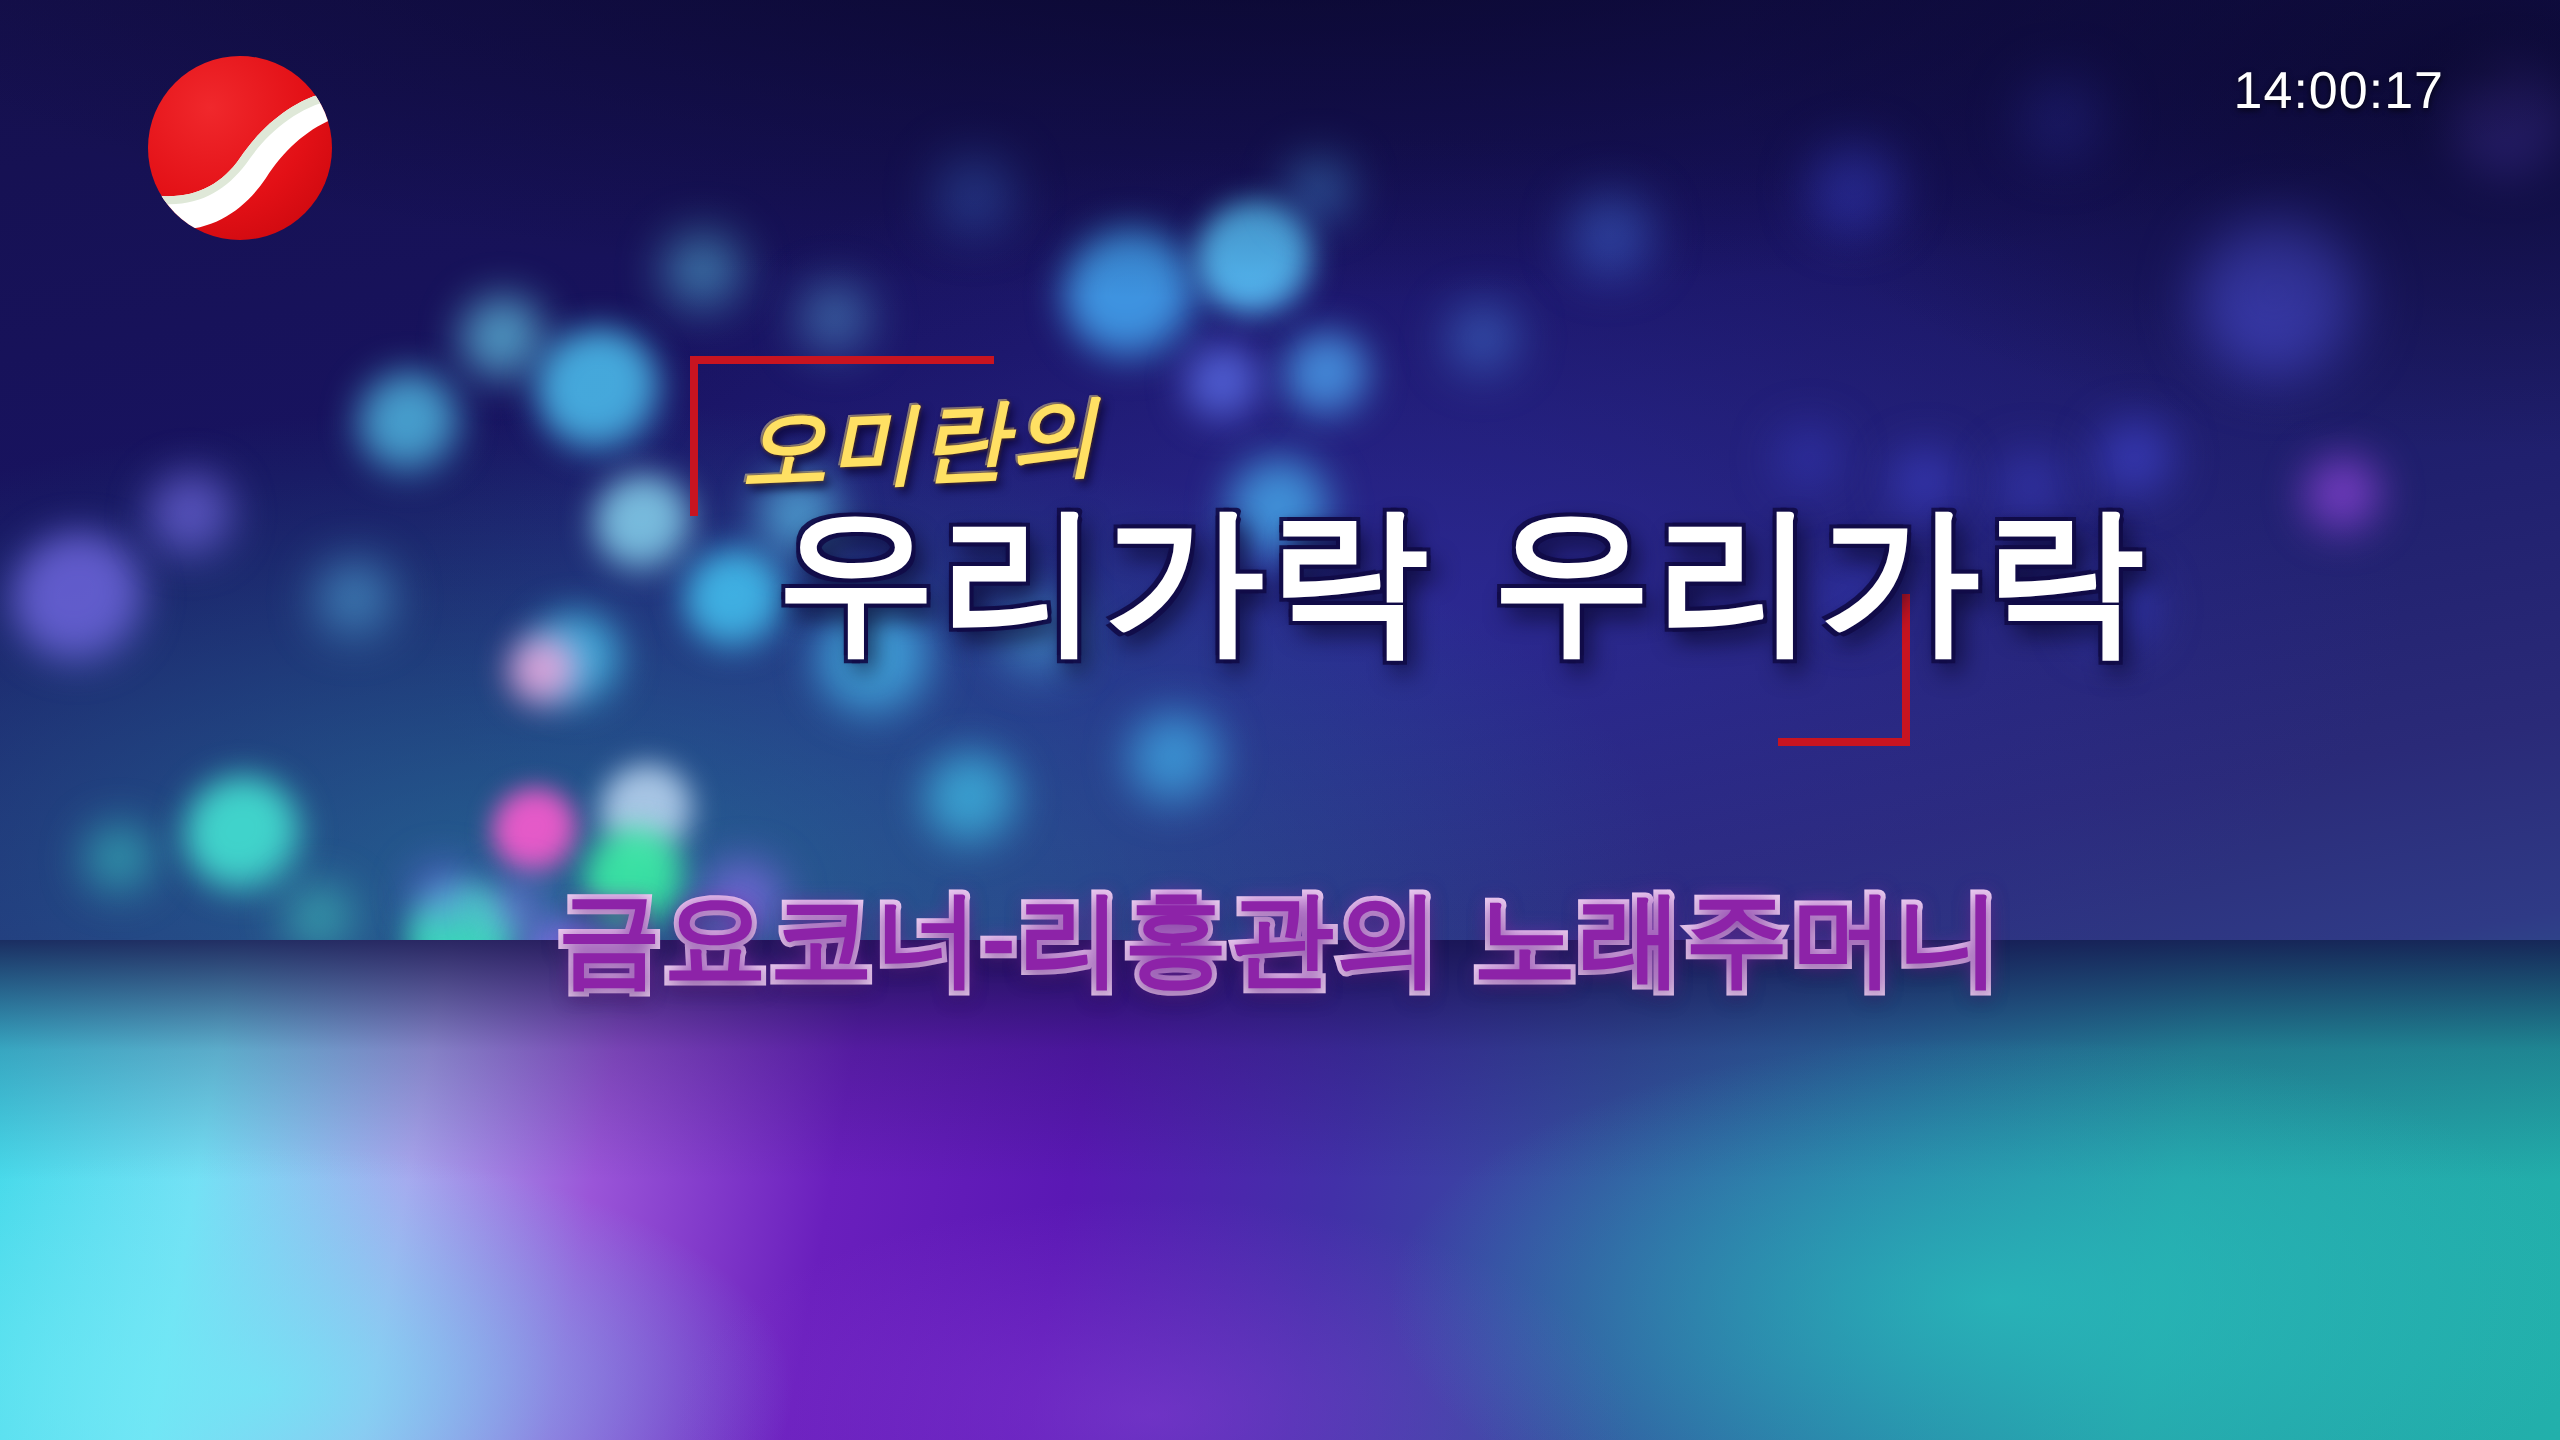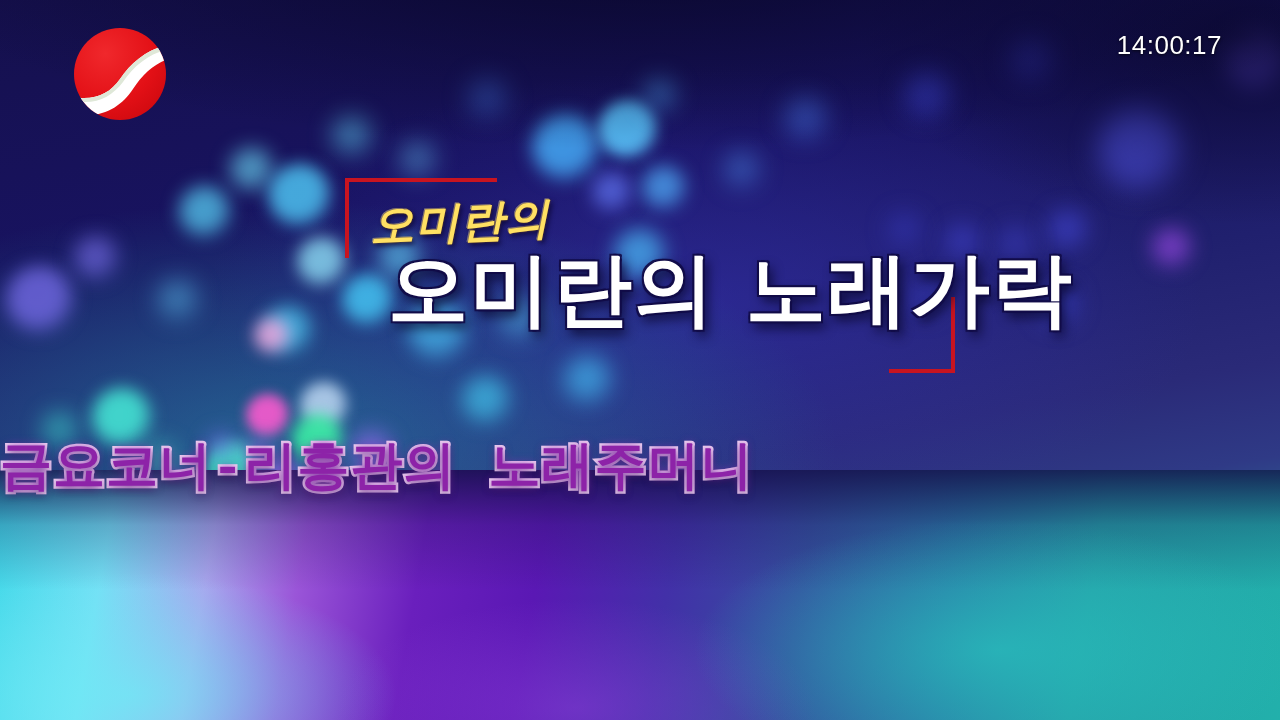--- a/index.html
+++ b/index.html
@@ -182,25 +182,26 @@
       2px -2px 0 rgba(18,12,72,0.9),
       -2px -2px 0 rgba(18,12,72,0.9),
       4px 6px 12px rgba(8,5,40,0.9);
   }
 
   
   #subtitle {
     position: absolute;
     left: 0; right: 0;
     top: 444px;
+    text-align: center;
     font-size: 52px;
     font-weight: bold;
     letter-spacing: 1px;
     line-height: 1;
-    font-family: Liberation Mono, monospace;
+    font-family: Liberation Sans, sans-serif;
     color: #8d23a8;
     -webkit-text-stroke: 5px #f4d9f6;
     paint-order: stroke fill;
     text-shadow:
       0 0 10px rgba(190,60,230,0.65),
       0 3px 10px rgba(10,5,40,0.7);
   }
 </style>
 </head>
 <body>
@@ -270,18 +271,18 @@
       </svg>
     </div>
   </div>
 
   <div id="clock">14:00:17</div>
 
   <div id="title-block">
     <div class="bracket bracket-tl"></div>
     <div class="bracket bracket-br"></div>
     <div id="title-small">오미란의</div>
-    <div id="title-main">오미란의 노래가락</div>
+    <div id="title-main">우리가락 우리가락</div>
   </div>
 
   <div id="subtitle">금요코너-리홍관의 노래주머니</div>
 
 </div>
 
 </body></html>

